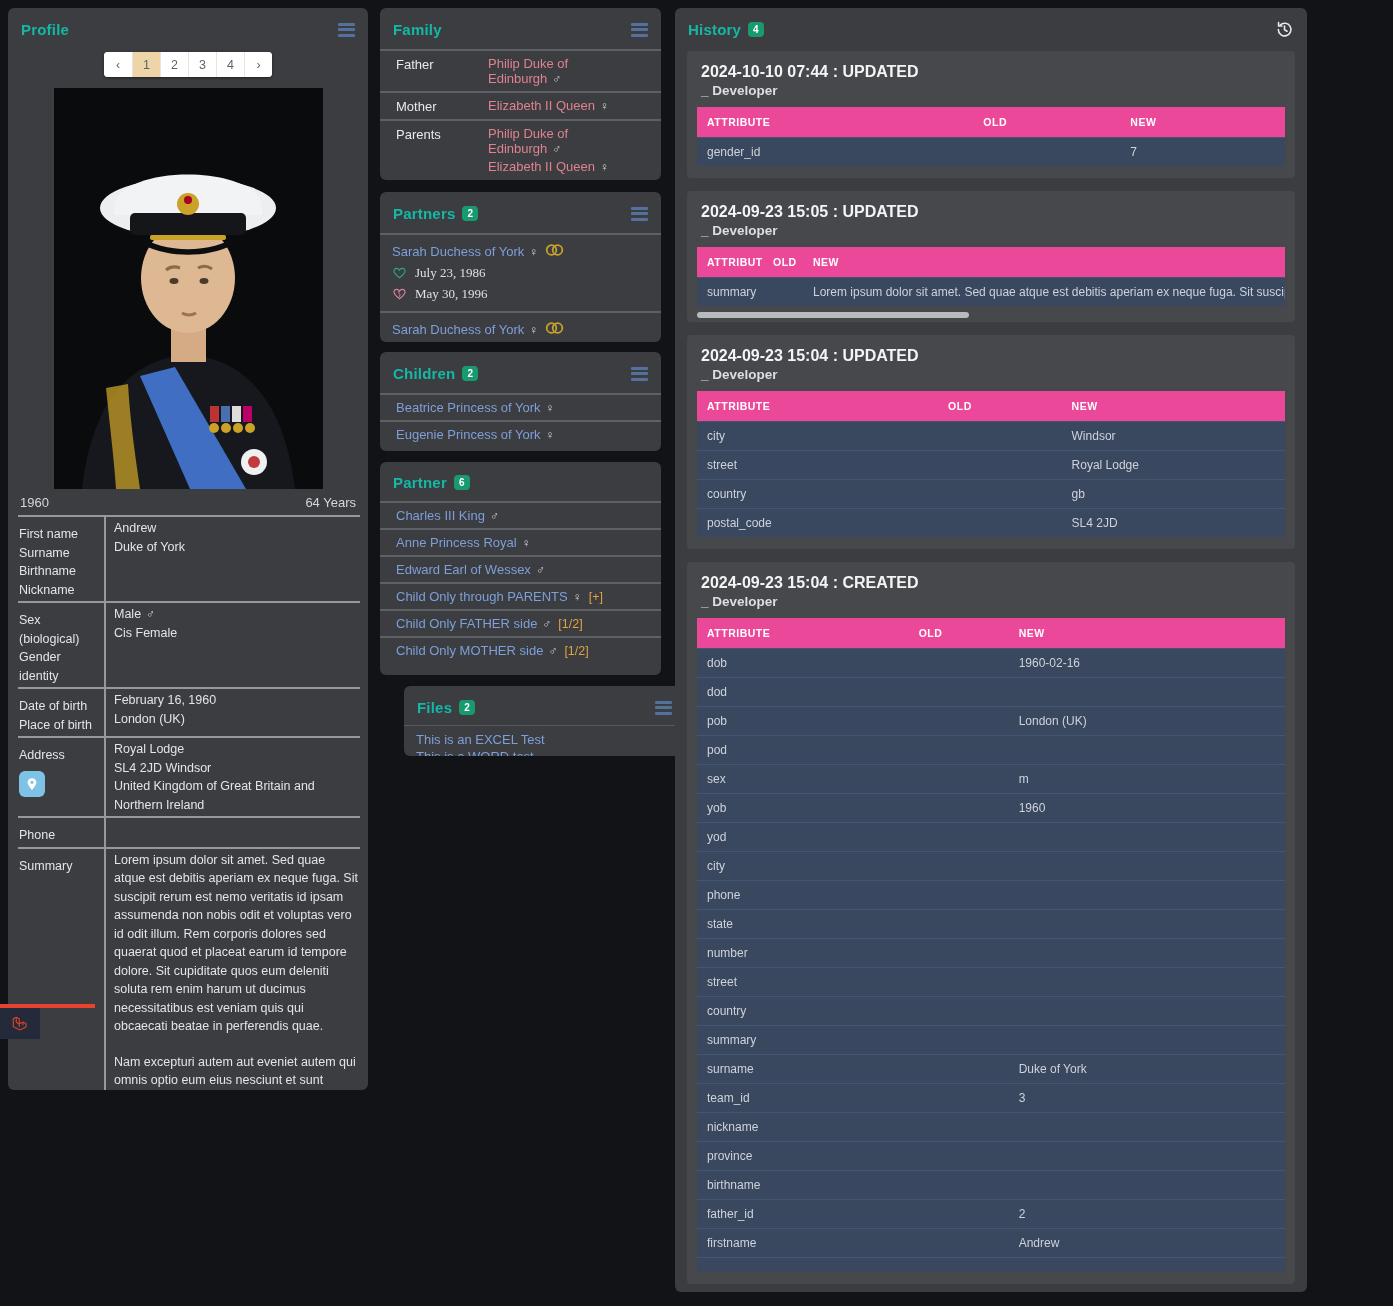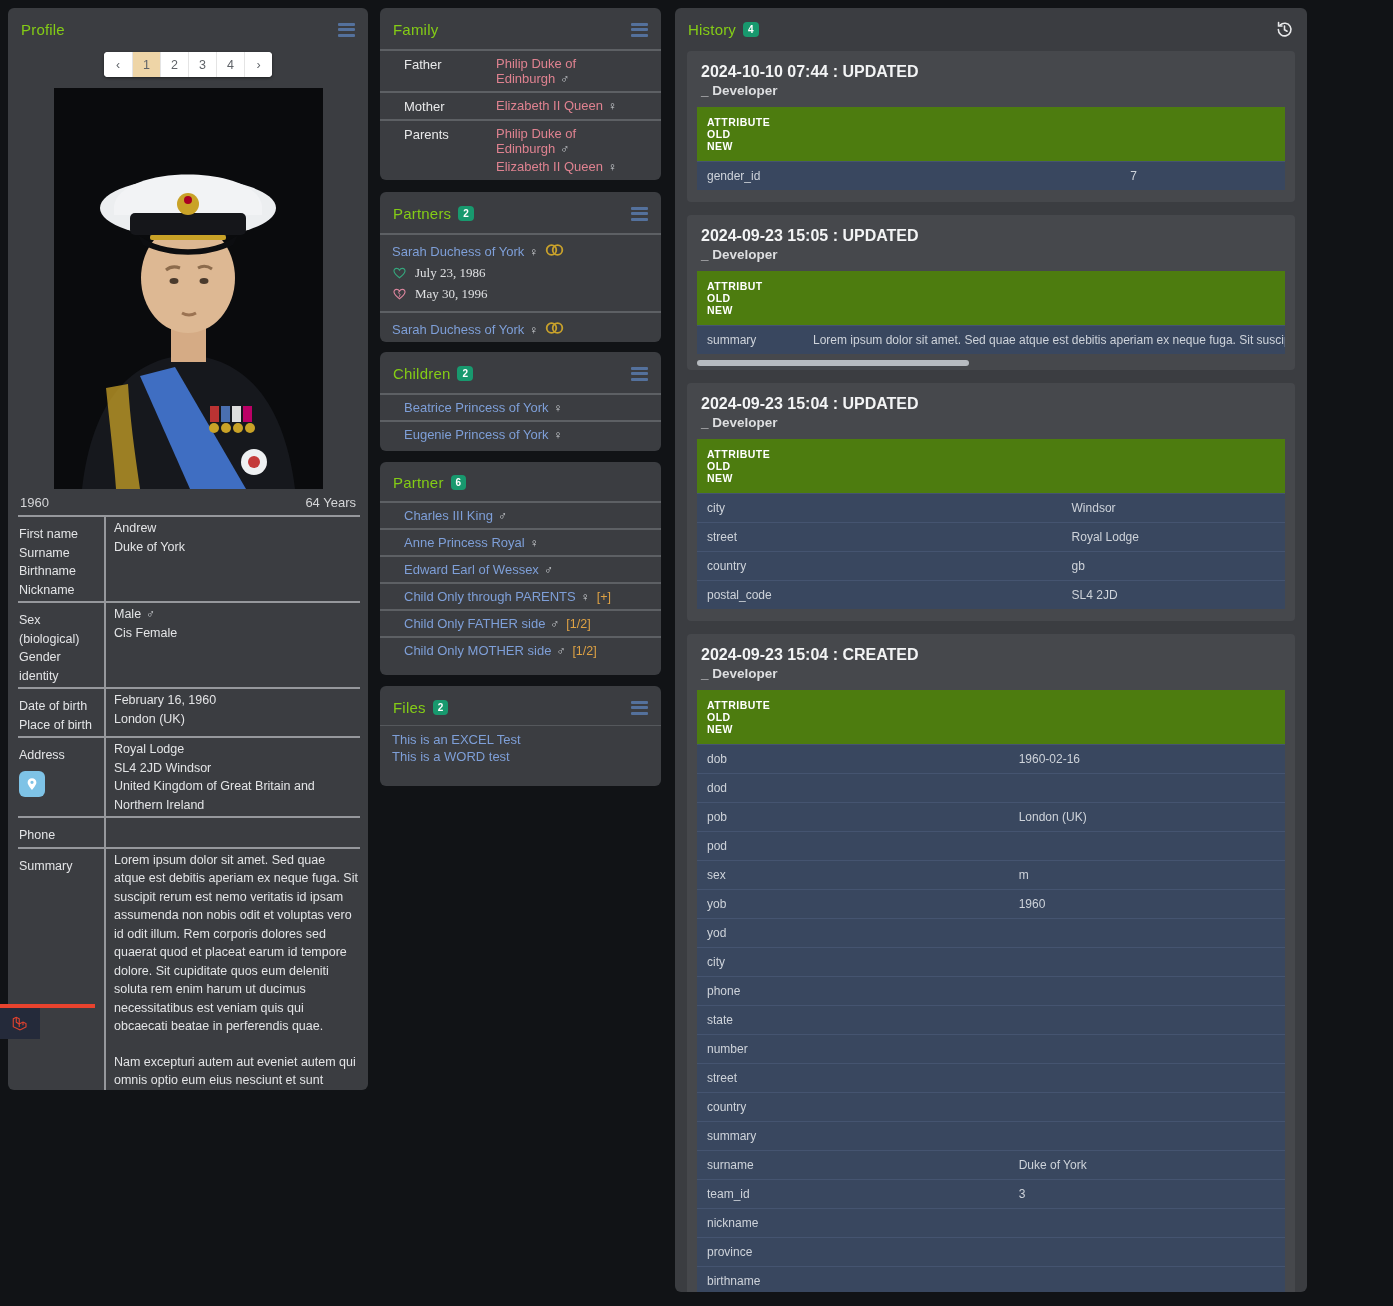--- a/index.html
+++ b/index.html
@@ -6,21 +6,21 @@
   html,body { width:1393px; height:1306px; }
   body {
     position: relative;
     background: #111316;
     font-family: "Liberation Sans", "DejaVu Sans", sans-serif;
     overflow: hidden;
     color: #e8e9ea;
   }
   .panel { position:absolute; background:#3b3d41; border-radius:6px; overflow:hidden; }
   .panel-header { display:flex; align-items:center; padding:12px 13px 10px 13px; }
-  .panel-title { font-size:15px; font-weight:normal; color:#84cc16; letter-spacing:.2px; }
+  .panel-title { font-size:15px; font-weight:bold; color:#14b8a6; letter-spacing:.2px; }
   .count-badge { background:#18996e; color:#fff; font-size:10px; font-weight:bold;
     border-radius:4px; padding:2.5px 5px; margin-left:7px; line-height:1; }
   .hamburger { margin-left:auto; width:17px; cursor:pointer; }
   .hamburger span { display:block; height:3px; background:#54719c; margin:2.5px 0; border-radius:1px; }
 
   
   #profile { left:8px; top:8px; width:360px; height:1082px; }
   .pager { display:flex; width:fit-content; margin:3px auto 0; background:#fff; border-radius:4px;
     overflow:hidden; box-shadow:0 1px 3px rgba(0,0,0,.5); }
   .pager button { width:28px; height:25px; border:none; background:#fff; color:#5f6368;
@@ -39,43 +39,43 @@
   .gender { color:#d3d6da; margin-left:5px; font-size:12px; }
   .map-btn { width:26px; height:26px; border-radius:6px; background:#7ec3e6; border:none;
     margin-top:6px; display:flex; align-items:center; justify-content:center; cursor:pointer; }
 
   
   .mid { left:380px; width:281px; }
   #family  { top:8px;   height:172px; }
   #partners{ top:192px; height:150px; }
   #children{ top:352px; height:99px; }
   #siblings{ top:462px; height:213px; }
-  #files   { top:686px; height:100px; }
-  .m-row { border-top:2px solid #5d6064; padding:5px 24px; font-size:13px; display:flex; align-items:flex-start; }
+  #files   { top:686px; height:70px;margin-left:24px; }
+  .m-row { border-top:2px solid #5d6064; padding:5px 16px; font-size:13px; display:flex; align-items:flex-start; }
   .m-label { width:92px; color:#e8e9ea; flex-shrink:0; padding-top:1px; }
   .person-link { color:#7e9fd8; cursor:pointer; text-decoration:none; }
   .person-link.red { color:#df8290; }
   .suffix { color:#dfa244; margin-left:7px; font-size:12.5px; }
   .stack .ln { margin-bottom:3px; }
   .p-entry { border-top:2px solid #5d6064; padding:6px 0 7px; }
   .pname { padding:2px 12px; font-size:13px; display:flex; align-items:center; }
   .pdate { display:flex; align-items:center; gap:8px; font-size:13px; color:#dfe0e2; padding:2.5px 12px;font-family:Liberation Serif, serif; }
   .rings { margin-left:7px; }
   .file-links { border-top:1px solid #55585c; padding:5px 12px 6px; }
   .file-links .ln { font-size:13px; line-height:17px; }
 
   
   #history { left:675px; top:8px; width:632px; height:1284px; }
   .history-icon { margin-left:auto; cursor:pointer; display:flex; }
   .hentry { background:#46484c; border-radius:4px; margin:0 12px 13px; padding:8px 0 12px; position:relative; }
   .hentry-title { font-size:16px; font-weight:bold; color:#f3f4f5; padding:4px 14px 0; }
   .hentry-author { font-size:13.5px; font-weight:bold; color:#dddee0; padding:2px 14px 9px; }
   .htable { margin:0 10px; }
-  .hrow { display:flex; background:#4d7c0f; color:#fff; font-size:10.5px; font-weight:bold;
-    letter-spacing:.5px; padding:9px 0;flex-direction:column; }
+  .hrow { display:flex; background:#ec4899; color:#fff; font-size:10.5px; font-weight:bold;
+    letter-spacing:.5px; padding:9px 0; }
   .drow { display:flex; background:#39475f; color:#ced3da; font-size:12px; padding:7px 0;
     border-top:1px solid #455470; }
   .c { padding:0 10px; overflow:hidden; }
   .t1 .ca{width:47%} .t1 .co{width:25%} .t1 .cn{width:28%}
   .t2 .ca{width:66px; flex-shrink:0} .t2 .co{width:40px; flex-shrink:0} .t2 .cn{flex:1; white-space:nowrap;}
   .t3 .ca{width:41%} .t3 .co{width:21%} .t3 .cn{width:38%}
   .t4 .ca{width:36%} .t4 .co{width:17%} .t4 .cn{width:47%}
   .scroll-thumb { position:absolute; left:10px; bottom:4px; width:272px; height:6px;
     background:#b7bbc0; border-radius:3px; cursor:pointer; }
 

